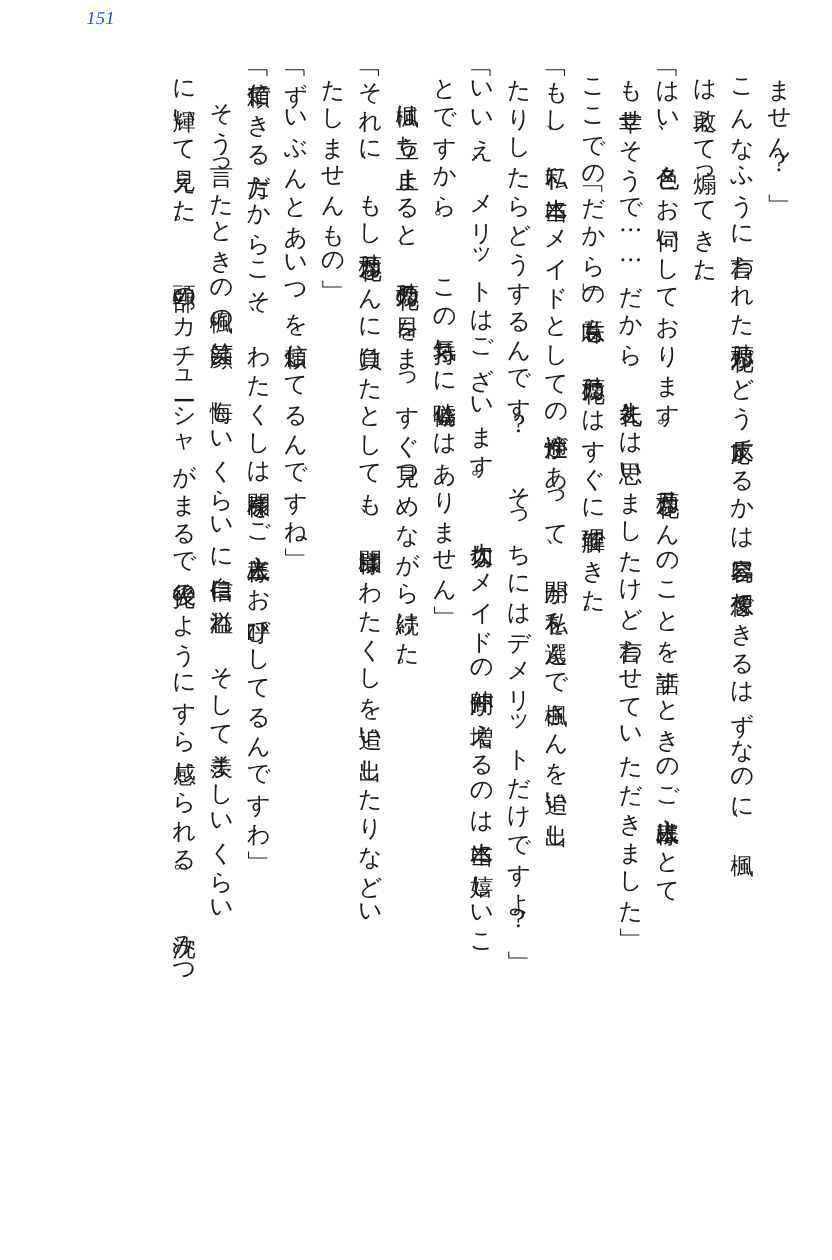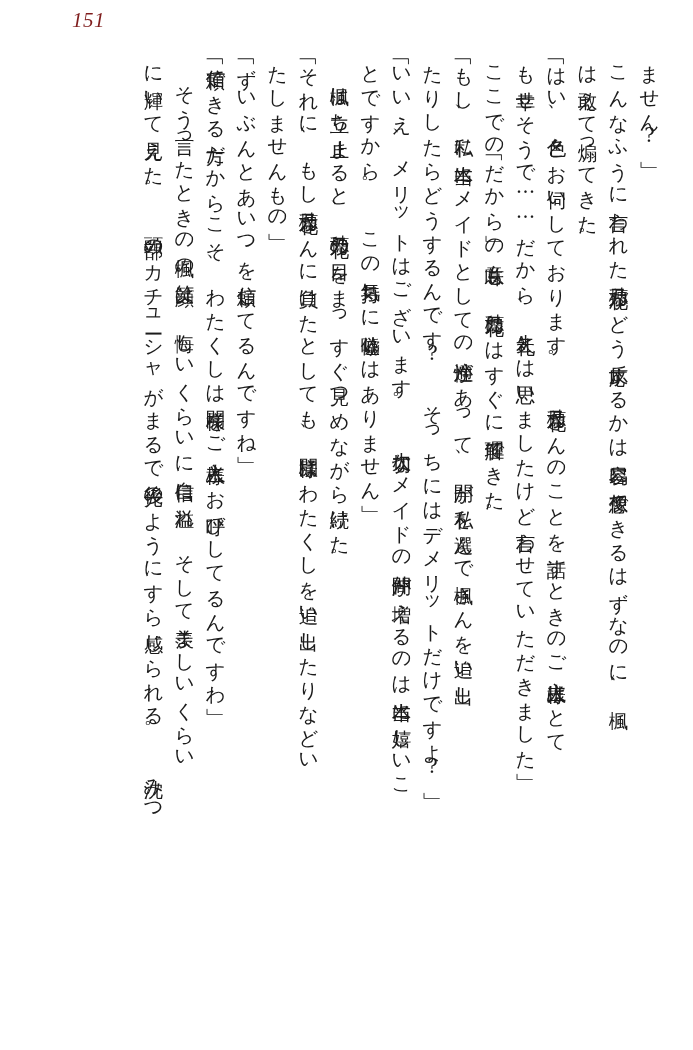--- a/index.html
+++ b/index.html
@@ -19,24 +19,24 @@
     position: relative;
     width: 693px;
     height: 1050px;
     box-sizing: border-box;
     padding: 14px 30px 26px 30px;
   }
   .page-number {
     position: absolute;
     top: 8px;
     left: 72px;
-    font-size: 21px;
+    font-size: 15px;
     font-style: italic;
     font-family: "Liberation Serif", "DejaVu Serif", serif;
-    color: #7f1d1d;
+    color: #1d4ed8;
     letter-spacing: 0.5px;
   }
   .text-body {
     position: absolute;
     top: 52px;
     right: 34px;
     bottom: 26px;
     left: 34px;
     display: flex;
     flex-direction: row-reverse;

